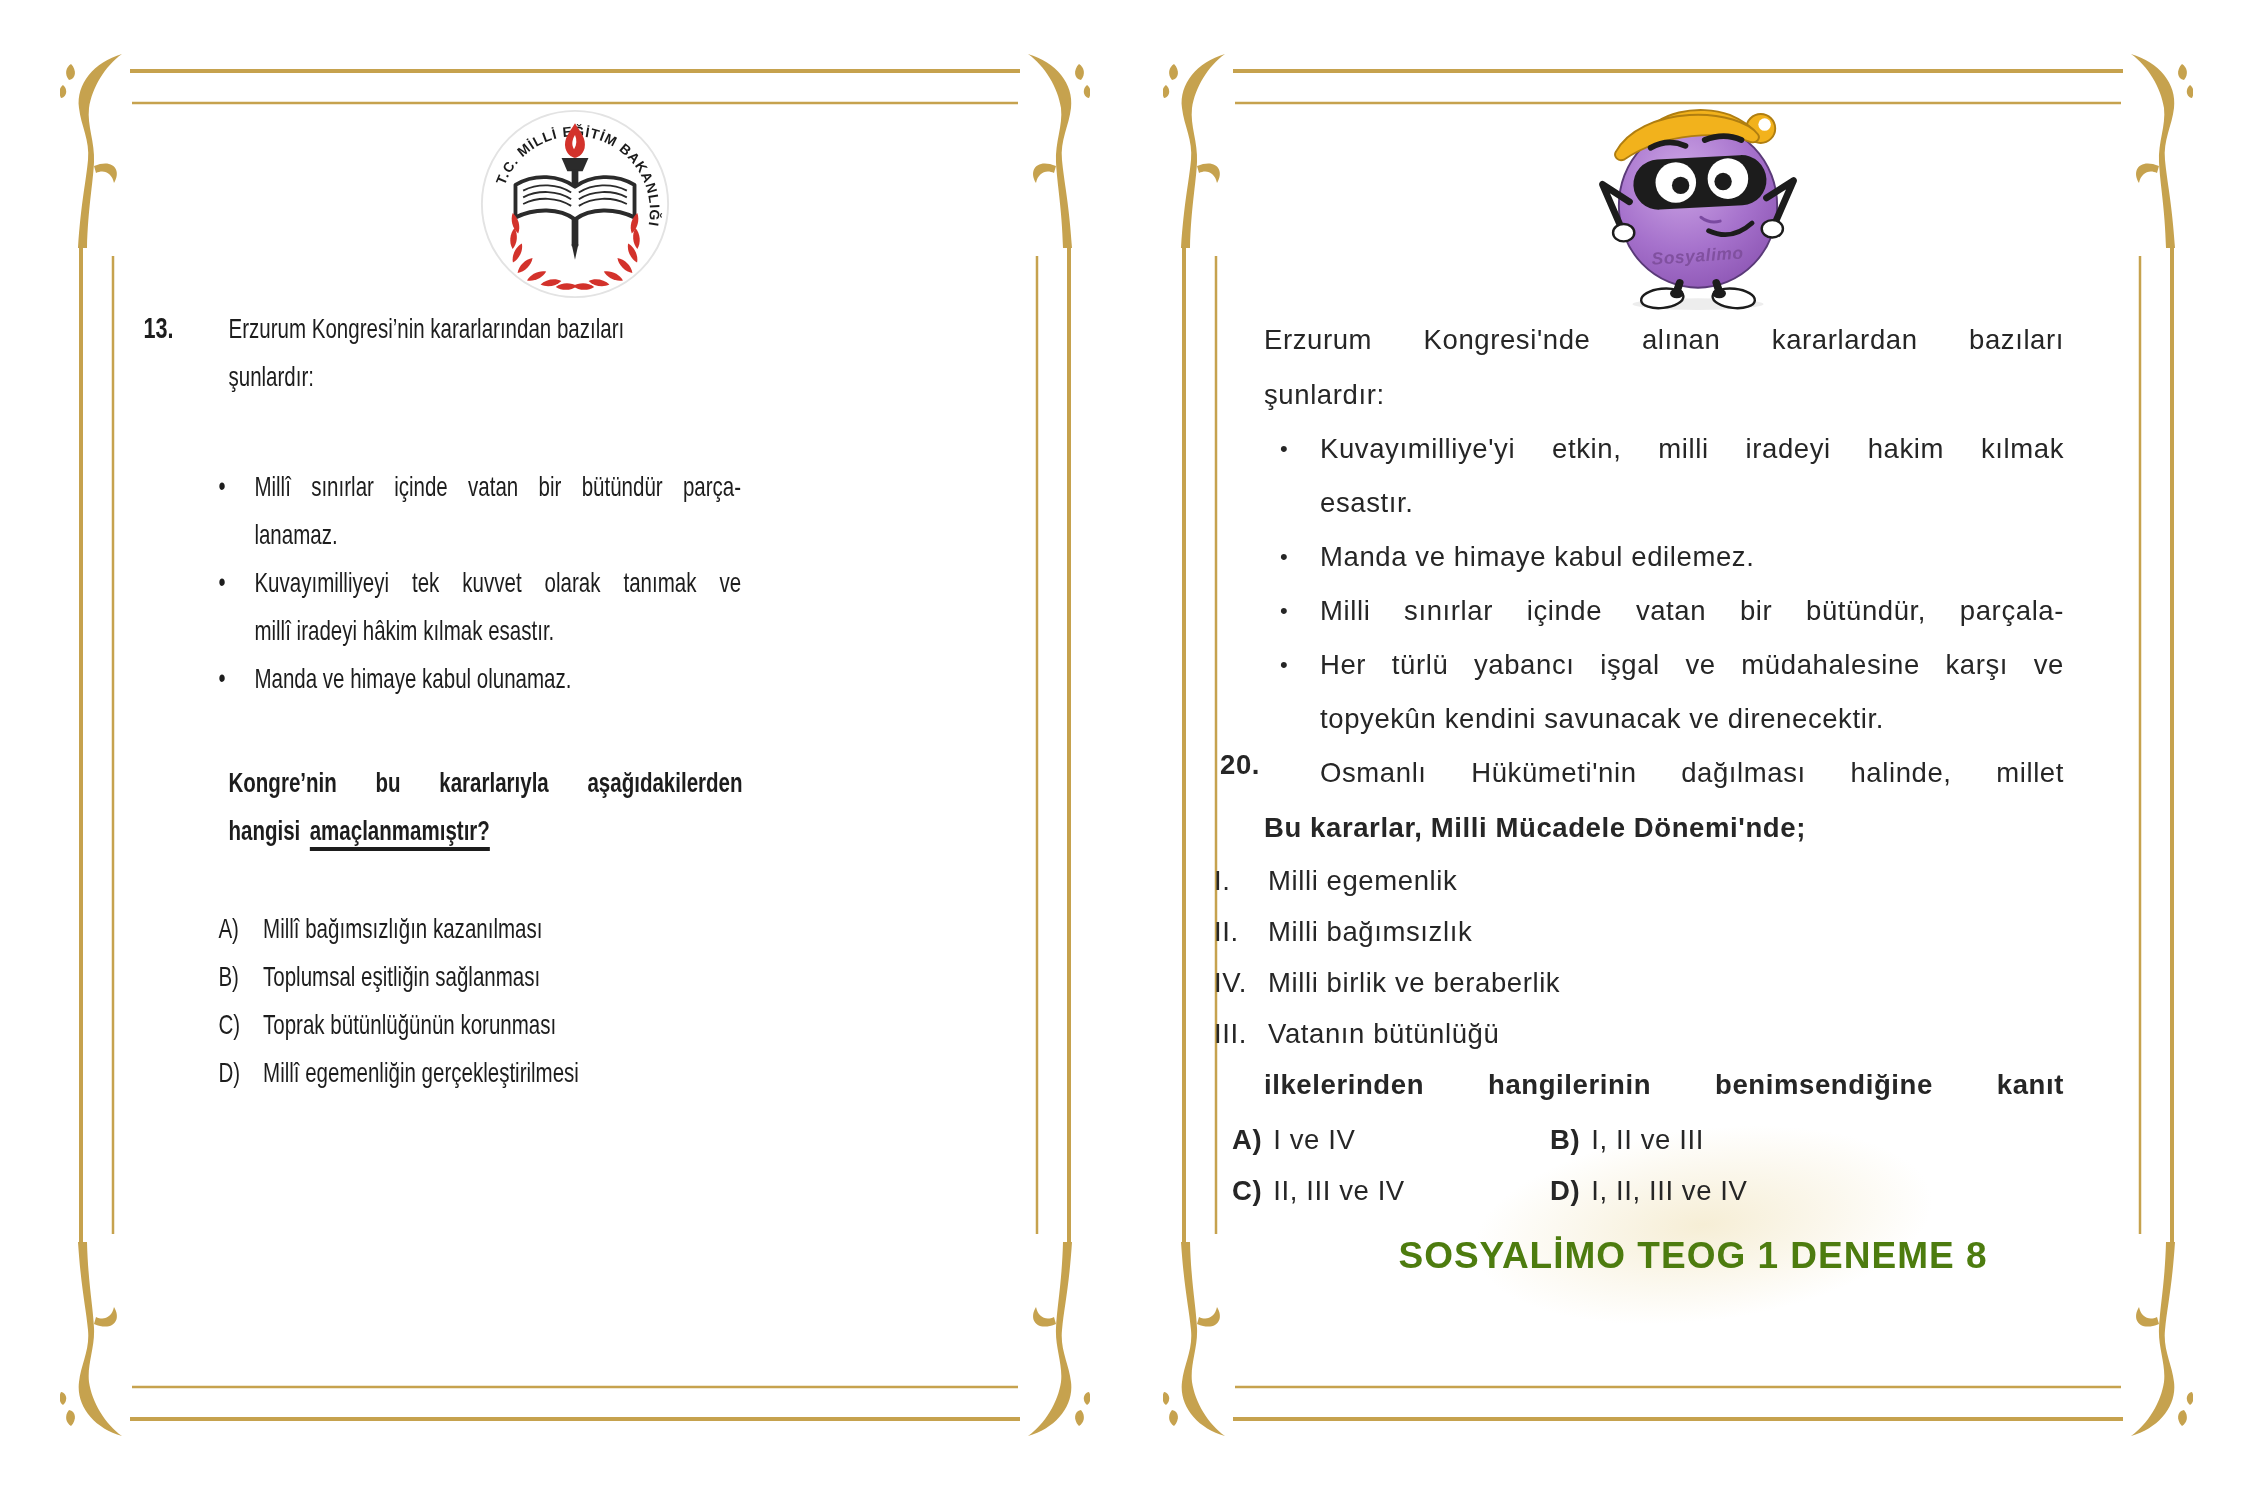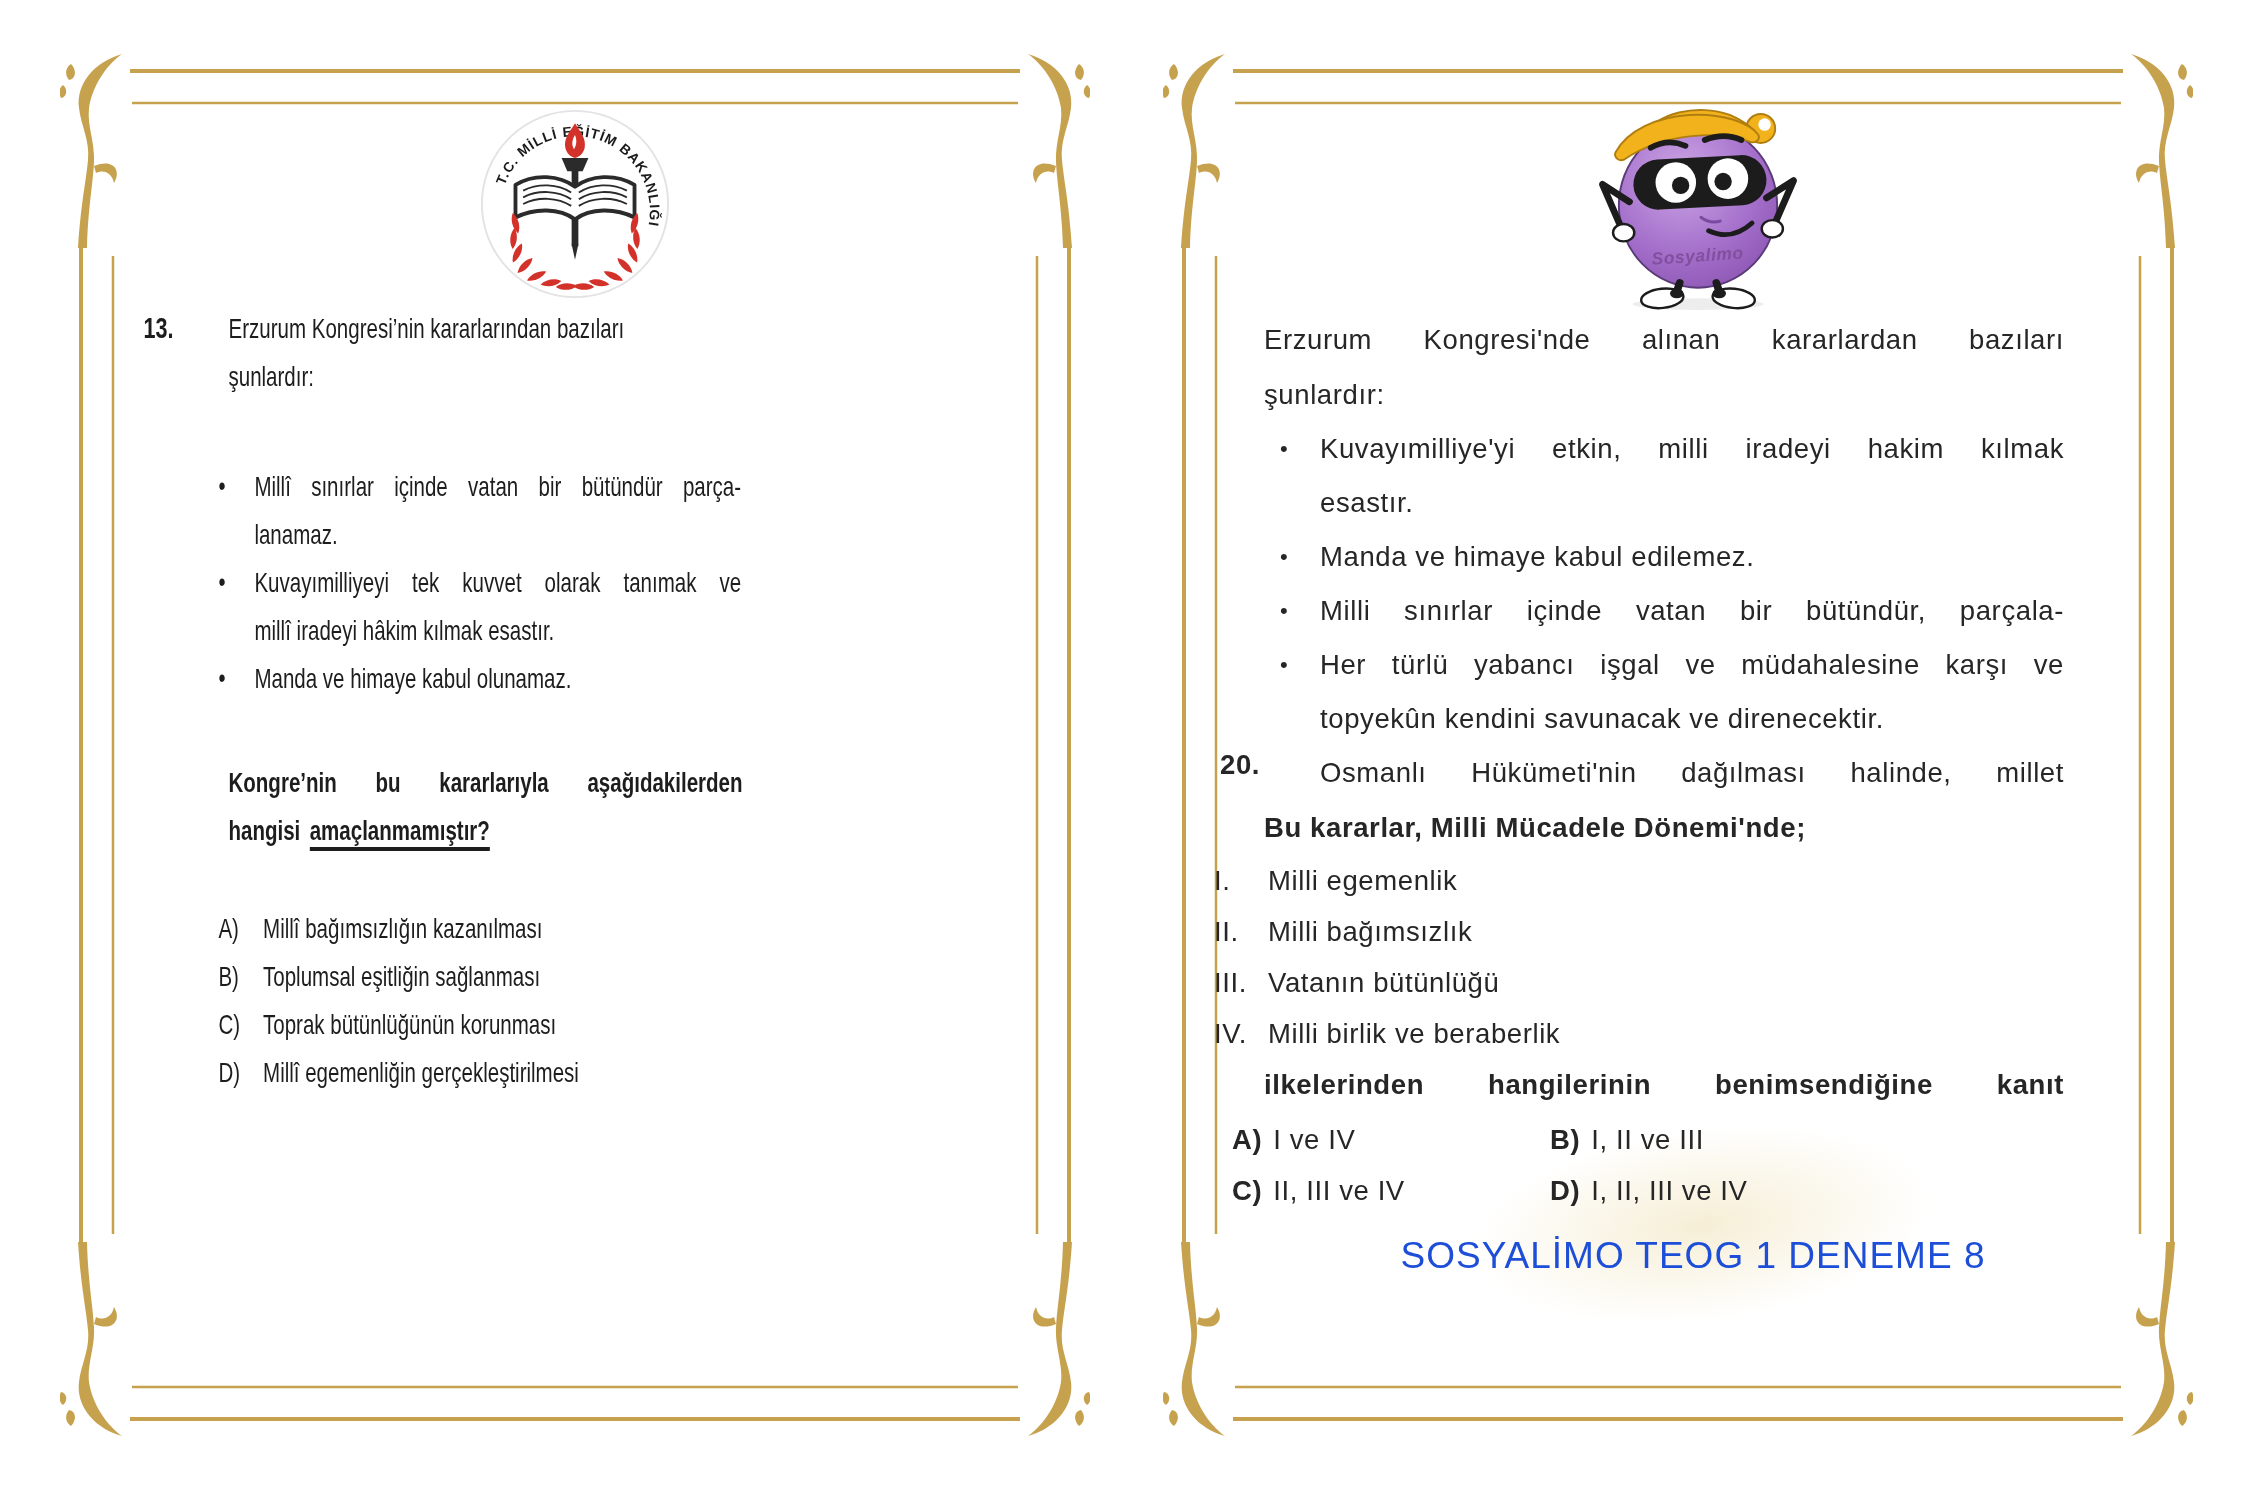--- a/index.html
+++ b/index.html
@@ -49,22 +49,22 @@
   .rp .r-row { display:flex; }
   .rp .r-num { width:54px; }
   .rp .closing { font-weight:bold; line-height:51px; }
   .rp .closing .line { min-height:51px; }
   .rp .options { margin:4px 0 0 -32px; line-height:51px; }
   .rp .options .row { display:flex; }
   .rp .options .cell { display:flex; width:318px; }
   .rp .options .cell + .cell { width:auto; }
   .rp .options .letter { font-weight:bold; margin-right:11px; }
   .rp .footer {
-    margin-top:12px; text-align:center; font-weight:normal; font-size:37px;
-    letter-spacing:1px; color:#1d4ed8; padding-left:30px;
+    margin-top:12px; text-align:center; font-weight:bold; font-size:37px;
+    letter-spacing:1px; color:#4d7c0f; padding-left:30px;
   }
   .wm { position:absolute; left:300px; top:1075px; width:480px; height:200px; z-index:0;
         border-radius:50%; transform:rotate(-7deg);
         background:radial-gradient(ellipse at center, rgba(245,236,209,0.9) 0%, rgba(245,236,209,0) 68%); }
   .rp .content-top { position:relative; z-index:1; }
 </style>
 </head>
 <body>
 
 <svg width="0" height="0" style="position:absolute" aria-hidden="true">
@@ -298,26 +298,26 @@
         <div class="roman">
           <div class="r-row">
             <span class="r-num">I.</span>
             <span>Milli egemenlik</span>
           </div>
           <div class="r-row">
             <span class="r-num">II.</span>
             <span>Milli bağımsızlık</span>
           </div>
           <div class="r-row">
+            <span class="r-num">IV.</span>
+            <span>Milli birlik ve beraberlik</span>
+          </div>
+          <div class="r-row">
             <span class="r-num">III.</span>
             <span>Vatanın bütünlüğü</span>
-          </div>
-          <div class="r-row">
-            <span class="r-num">IV.</span>
-            <span>Milli birlik ve beraberlik</span>
           </div>
         </div>
 
         <div class="closing">
           <div class="line jl">ilkelerinden hangilerinin benimsendiğine kanıt</div>
         </div>
 
         <div class="options">
           <div class="row">
             <div class="cell">

